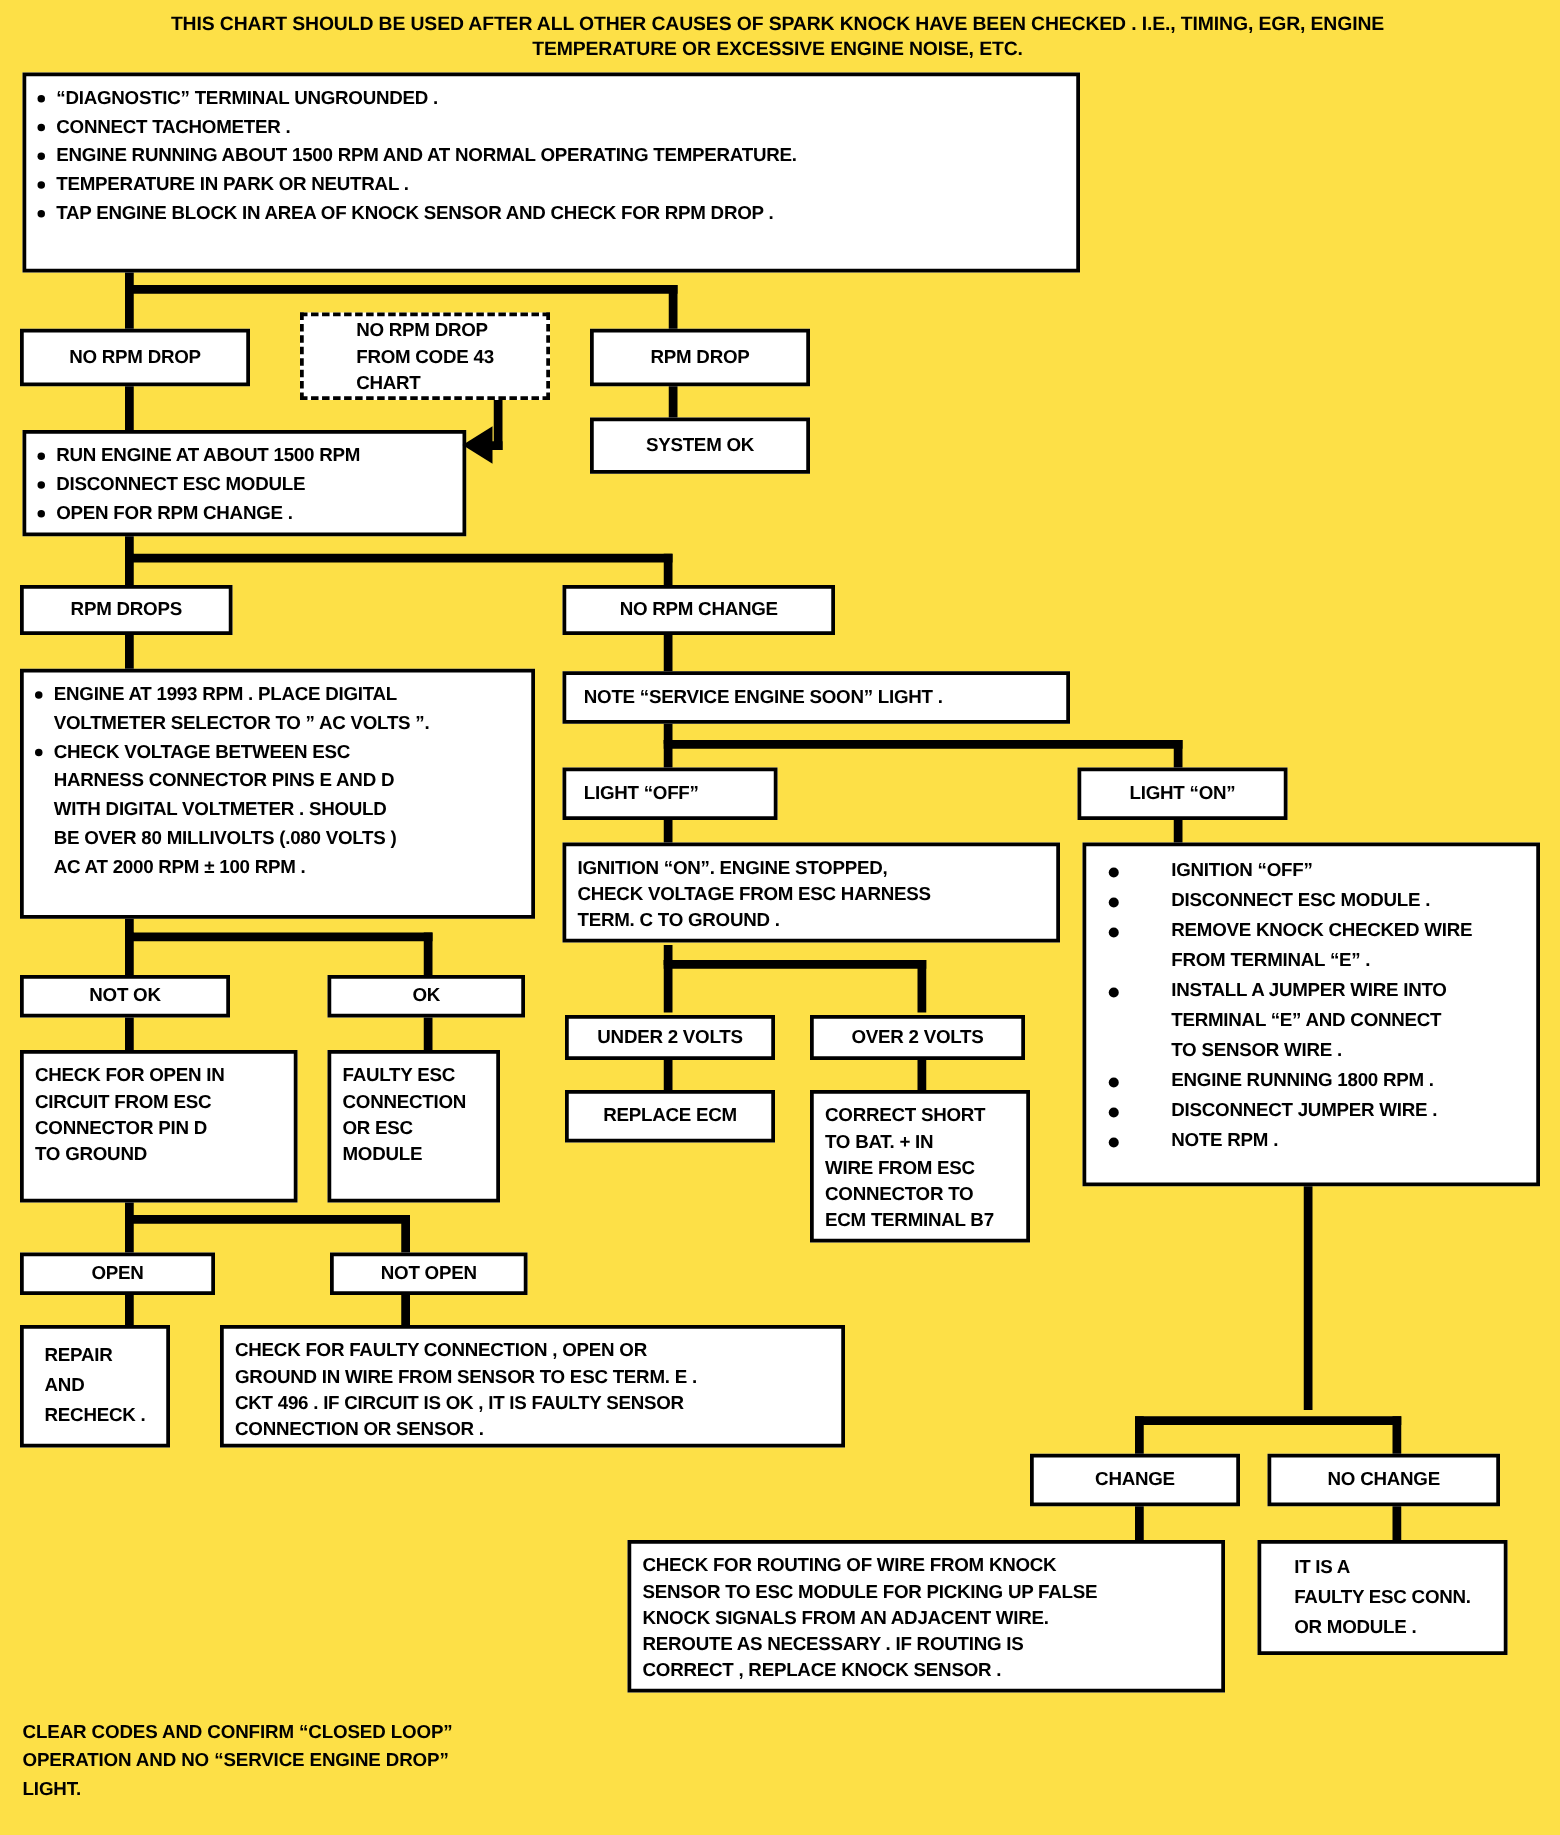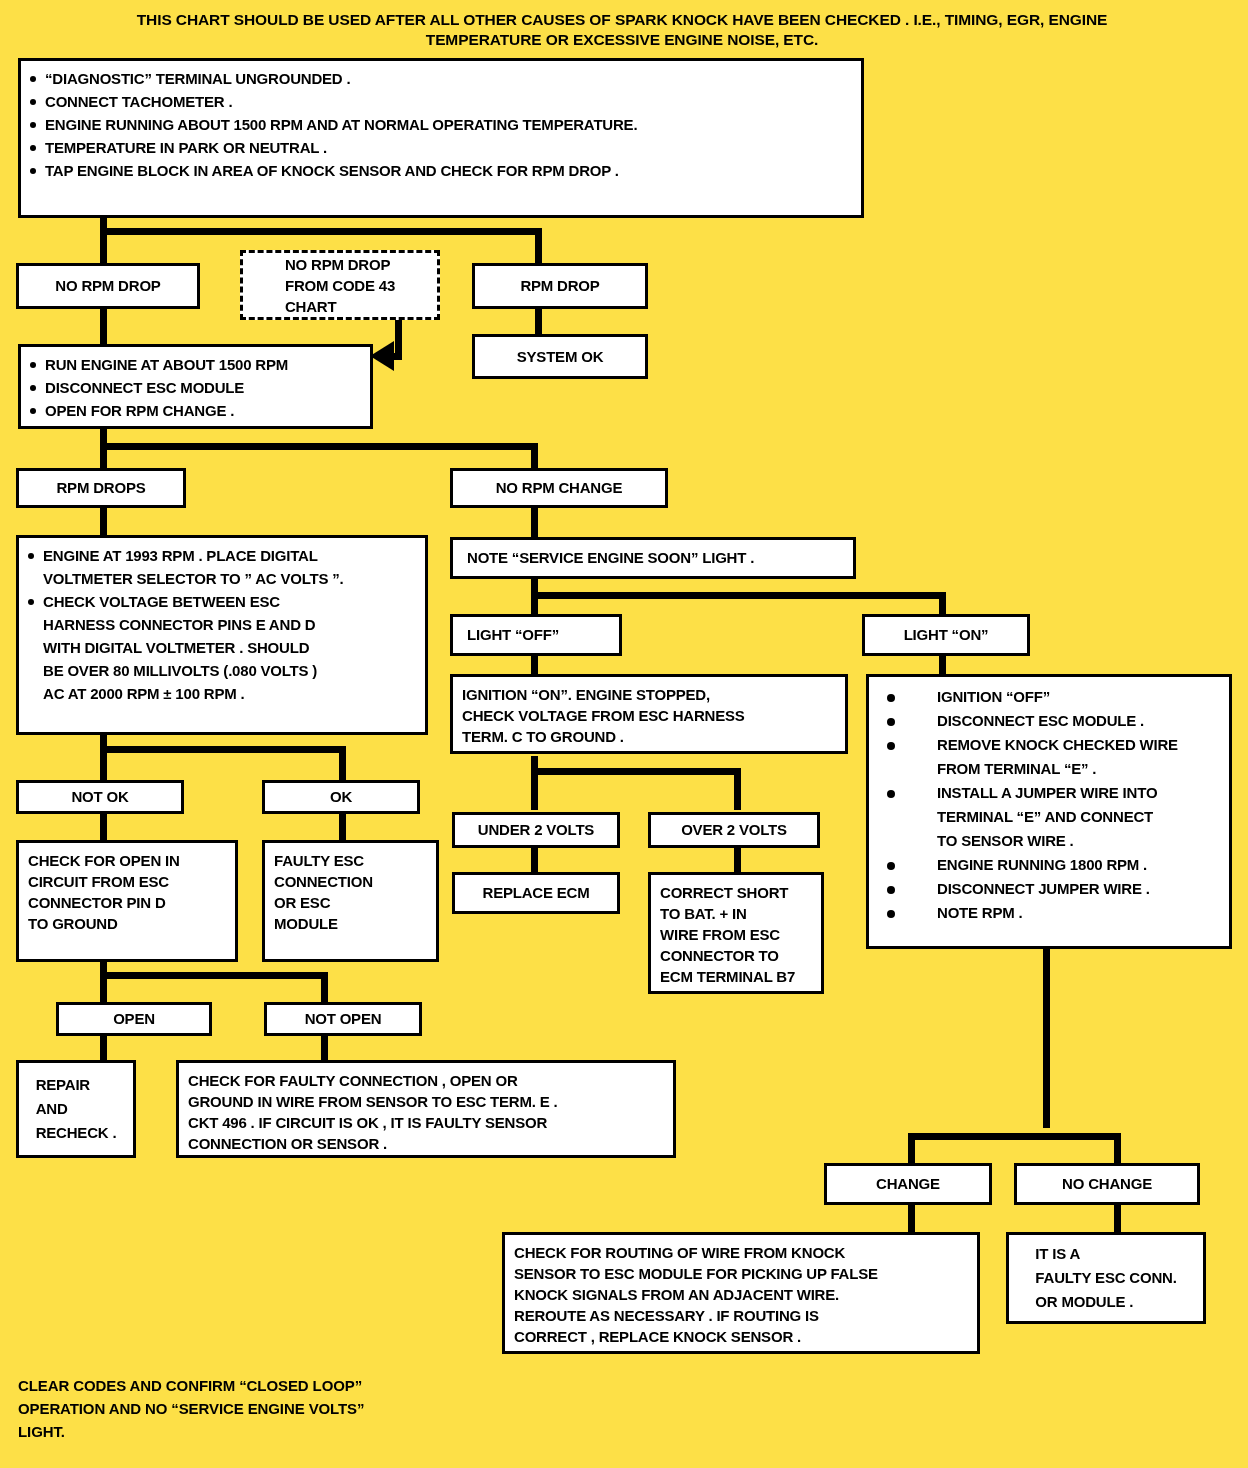--- a/index.html
+++ b/index.html
@@ -247,34 +247,34 @@
   <div class="box lbl" style="left:262px; top:780px; width:158px; height:34px;">OK</div>
 
   <div class="box lbl" style="left:452px; top:812px; width:168px; height:36px;">UNDER 2 VOLTS</div>
   <div class="box lbl" style="left:648px; top:812px; width:172px; height:36px;">OVER 2 VOLTS</div>
 
   <div class="box para" style="left:16px; top:840px; width:222px; height:122px;">CHECK FOR OPEN IN
 CIRCUIT FROM ESC
 CONNECTOR PIN  D
 TO GROUND</div>
 
-  <div class="box para" style="left:262px; top:840px; width:177px; height:122px;">FAULTY ESC
+  <div class="box para" style="left:262px; top:840px; width:138px; height:122px;">FAULTY ESC
 CONNECTION
 OR ESC
 MODULE</div>
 
   <div class="box lbl" style="left:452px; top:872px; width:168px; height:42px;">REPLACE ECM</div>
 
   <div class="box para" style="left:648px; top:872px; width:176px; height:122px;">CORRECT SHORT
 TO BAT.  +  IN
 WIRE FROM ESC
 CONNECTOR TO
 ECM TERMINAL B7</div>
 
-  <div class="box lbl" style="left:16px; top:1002px; width:156px; height:34px;margin-left:40px;">OPEN</div>
+  <div class="box lbl" style="left:16px; top:1002px; width:156px; height:34px;">OPEN</div>
   <div class="box lbl" style="left:264px; top:1002px; width:158px; height:34px;">NOT OPEN</div>
 
   <div class="box lbl" style="left:16px; top:1060px; width:120px; height:98px; line-height:24px;">REPAIR
 AND
 RECHECK .</div>
 
   <div class="box para" style="left:176px; top:1060px; width:500px; height:98px;">CHECK FOR FAULTY CONNECTION , OPEN OR
 GROUND IN WIRE FROM SENSOR TO ESC TERM.  E  .
 CKT 496 . IF CIRCUIT IS OK , IT IS FAULTY SENSOR
 CONNECTION OR SENSOR .</div>
@@ -286,16 +286,16 @@
 REROUTE AS NECESSARY . IF ROUTING IS
 CORRECT , REPLACE KNOCK SENSOR .</div>
 
   <div class="box lbl" style="left:1014px; top:1163px; width:186px; height:42px;">NO CHANGE</div>
 
   <div class="box lbl" style="left:1006px; top:1232px; width:200px; height:92px; line-height:24px;">IT IS A
 FAULTY ESC CONN.
 OR MODULE .</div>
 
   <div class="footer" style="left:18px; top:1374px; width:520px;">CLEAR CODES AND CONFIRM  “CLOSED LOOP”
-OPERATION AND NO “SERVICE ENGINE VOLTS”
+OPERATION AND NO “SERVICE ENGINE DROP”
 LIGHT.</div>
 
 </div>
 
 </body></html>

